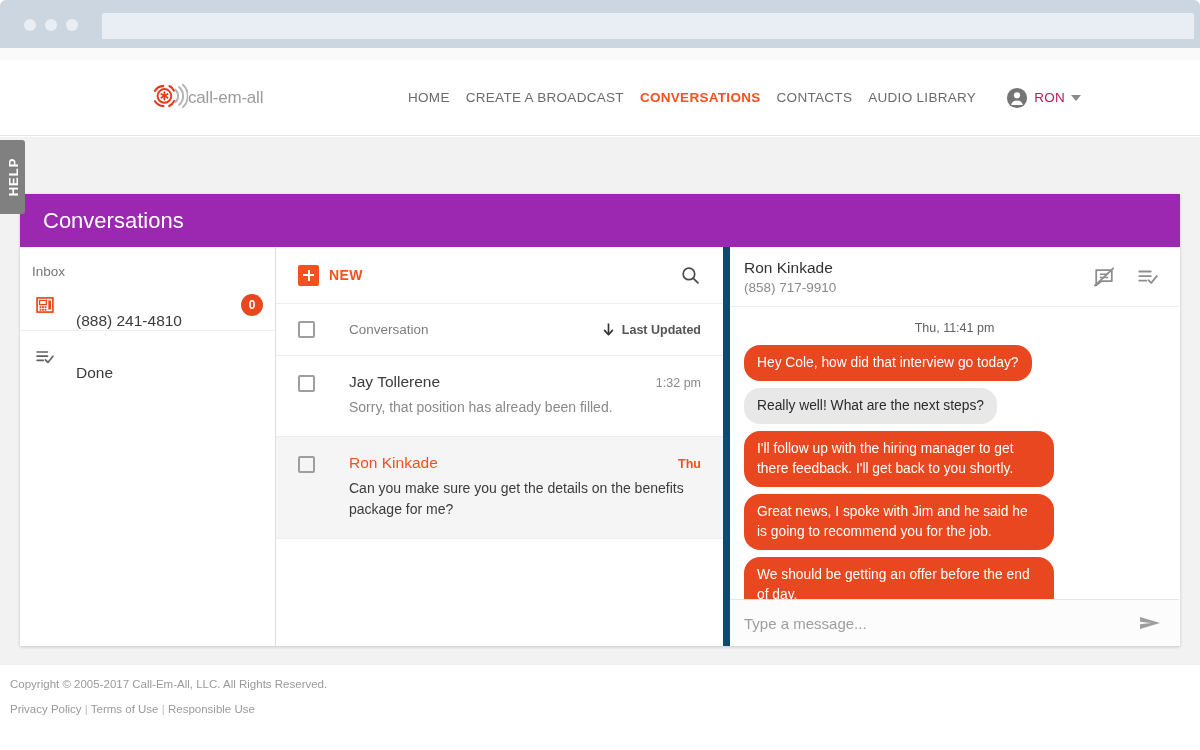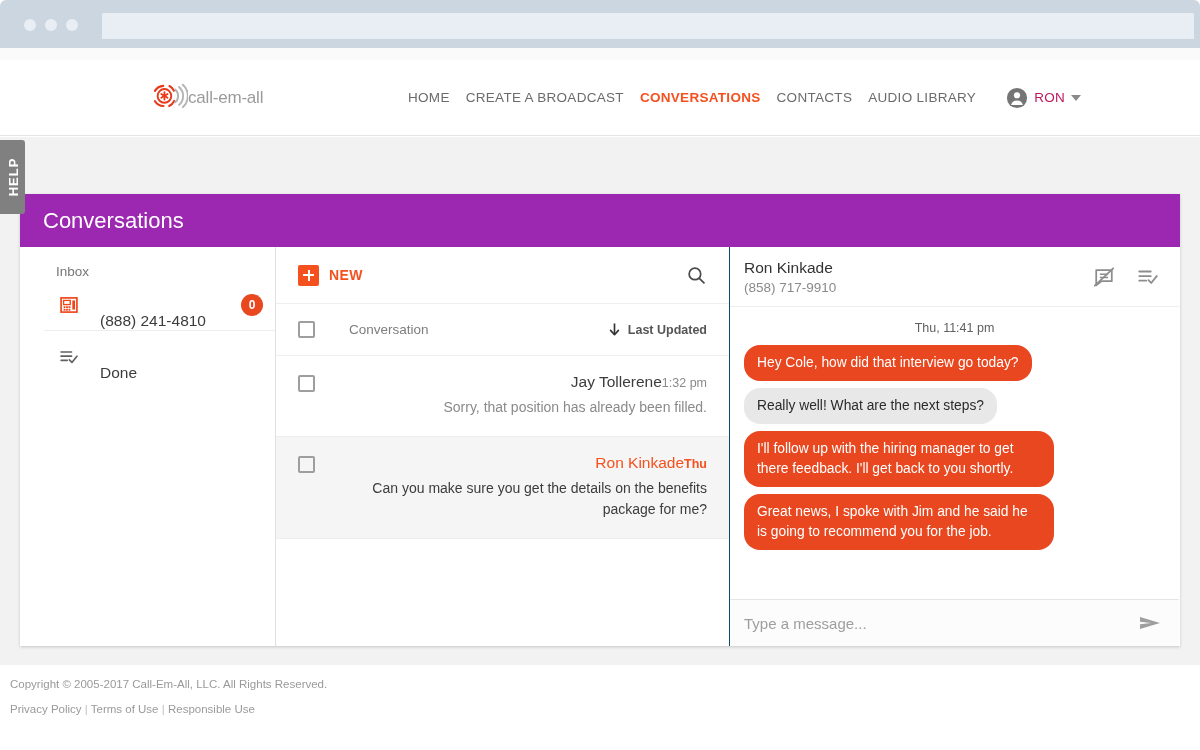--- a/index.html
+++ b/index.html
@@ -119,21 +119,20 @@
   }
   .conv-title { color: #ffffff; font-size: 22px; font-weight: normal; }
 
   .conv-panes { display: flex; height: 399px; }
 
   
   .pane-left {
     width: 256px; height: 399px;
     border-right: 1px solid #e0e0e0;
     background: #ffffff;
-    padding-left: 24px;
   }
   .inbox-label {
     padding: 17px 0 0 12px;
     font-size: 13.5px; color: #777777;
   }
   .folder-row {
     display: flex; align-items: center;
     height: 52px; padding: 0 12px;
     cursor: pointer; position: relative;
   }
@@ -143,23 +142,22 @@
   .badge {
     width: 22px; height: 22px; border-radius: 50%;
     background: #e8471f; color: #ffffff;
     font-size: 12px; font-weight: bold;
     display: flex; align-items: center; justify-content: center;
   }
 
   
   .pane-mid {
     width: 454px; height: 399px;
-    border-right: 1px solid #0c4a6e;
+    border-right: 7px solid #0c4a6e;
     background: #ffffff;
-    text-align: right;
   }
   .mid-toolbar {
     height: 57px; display: flex; align-items: center;
     padding: 0 22px 0 22px;
     border-bottom: 1px solid #eeeeee;
   }
   .new-btn { display: flex; align-items: center; gap: 10px; cursor: pointer; }
   .plus-box {
     width: 21px; height: 21px; background: #f4511e;
     border-radius: 2px; position: relative;
@@ -465,20 +463,23 @@
         </div>
         <div class="msg-row in">
           <div class="bubble in">Really well! What are the next steps?</div>
         </div>
         <div class="msg-row out">
           <div class="bubble out">I'll follow up with the hiring manager to get there feedback. I'll get back to you shortly.</div>
         </div>
         <div class="msg-row out">
           <div class="bubble out">Great news, I spoke with Jim and he said he is going to recommend you for the job.</div>
         </div>
+        <div class="msg-row out">
+          <div class="bubble out">We should be getting an offer before the end of day.</div>
+        </div>
 
       </div>
 
       <div class="composer">
         <input type="text" placeholder="Type a message..." style="">
         <span class="send-btn">
           <svg width="26" height="20" viewBox="0 0 26 20">
             <polygon points="3,4 23,10 3,16 3,11.2 14,10 3,8.8" fill="#9e9e9e"></polygon>
           </svg>
         </span>

